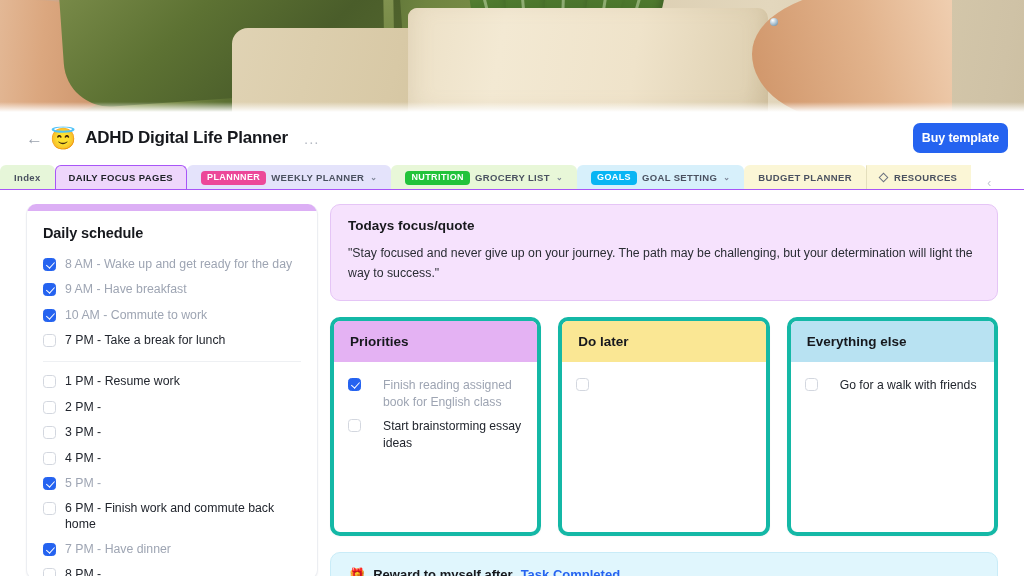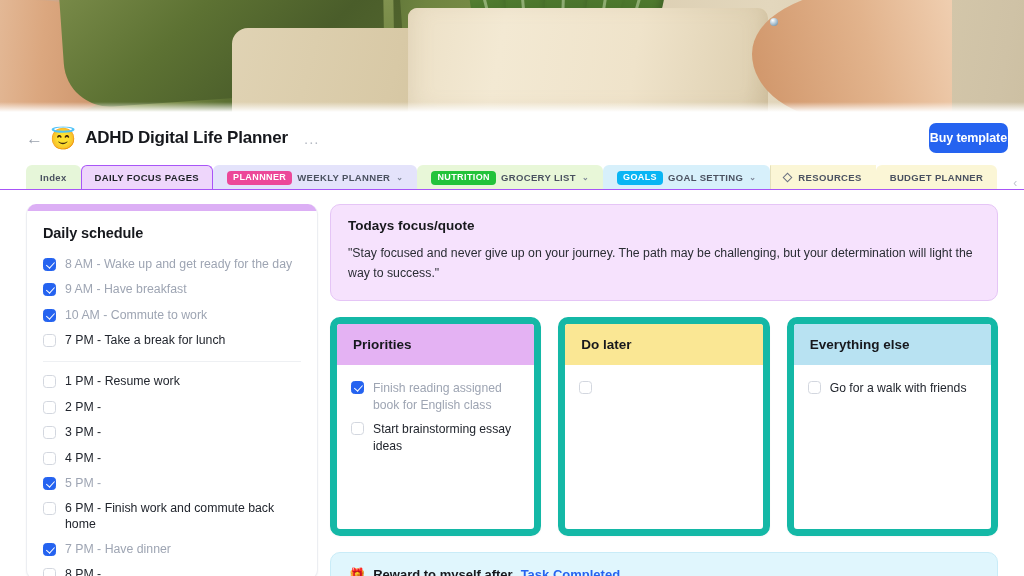--- a/index.html
+++ b/index.html
@@ -128,30 +128,30 @@
     white-space: nowrap;
   }
   .dots-menu {
     margin-left: 16px; color: #b5bac3; font-size: 15px; letter-spacing: 1px;
     cursor: pointer; line-height: 1;
   }
   .head-spacer { flex: 1; }
   .buy-btn {
     background: #2563f0; color: #fff;
     font-size: 12.5px; font-weight: 700;
-    padding: 8px 1px; border: none; border-radius: 7px;
+    padding: 8px 9px; border: none; border-radius: 7px;
     cursor: pointer; letter-spacing: -0.1px;
   }
 
   
   .tabbar {
     position: relative;
     display: flex; align-items: flex-end;
     height: 24px; margin: 2px 0 0 0;
-    padding-left: 26px; padding-right: 10px;
+    padding-right: 10px;
     border-bottom: 1.6px solid #a855f7;
     background: #fff;
   }
   .tab {
     height: 24px; display: flex; align-items: center; gap: 5px;
     padding: 0 13px; cursor: pointer; white-space: nowrap;
     font-size: 9.5px; font-weight: 700; letter-spacing: 0.35px;
     color: #4a5160;
     border-radius: 6px 6px 0 0;
     border: 1.4px solid transparent; border-bottom: none;
@@ -230,35 +230,35 @@
   }
   .focus-title {
     font-size: 13.5px; font-weight: 700; color: #18191d; margin-bottom: 11px;
   }
   .focus-quote { font-size: 12.3px; color: #2a2d34; line-height: 1.62; }
 
   .cards-row { display: flex; gap: 17px; margin-top: 16px; }
   .task-card {
     flex: 1;
     background: #fff;
-    border: 7px solid #14b8a6;
+    border: 4px solid #14b8a6;
     border-radius: 10px;
     overflow: hidden;
     height: 219px;
     box-shadow: 0 1px 2px rgba(20,25,40,.04);
   }
   .task-head {
     padding: 13px 16px; font-size: 13.5px; font-weight: 700; color: #16181d;
   }
   .task-head.purple { background: #e4b2f3; }
   .task-head.yellow { background: #fae794; }
   .task-head.blue   { background: #b8e2f2; }
   .task-body { padding: 12px 14px 0 14px; }
   .task-row {
-    display: flex; align-items: flex-start; gap: 9px;
+    display: flex; align-items: flex-start; gap: 22px;
     padding: 3px 0 5px 0; font-size: 12.2px; color: #22262e; line-height: 1.38;
   }
   .task-row.done { color: #9ea5b3; }
 
   .reward-card {
     margin-top: 16px;
     background: #e0f6fd;
     border: 1px solid #c9ecf8;
     border-radius: 10px 10px 0 0;
     padding: 14px 18px;
@@ -323,26 +323,26 @@
     <div class="tab lime">
       <span class="pill green">NUTRITION</span>
       <span>GROCERY LIST</span>
       <span class="caret">⌄</span>
     </div>
     <div class="tab sky">
       <span class="pill blue">GOALS</span>
       <span>GOAL SETTING</span>
       <span class="caret">⌄</span>
     </div>
+    <div class="tab cream">
+      <span>BUDGET PLANNER</span>
+    </div>
     <div class="tab resource">
       <span class="diamond"></span>
       <span>RESOURCES</span>
-    </div>
-    <div class="tab cream">
-      <span>BUDGET PLANNER</span>
     </div>
     <div class="tabnav">
     <span>‹</span>
 
   </div>
 </div>
 
 <div class="content">
 
   <div class="schedule-card">

